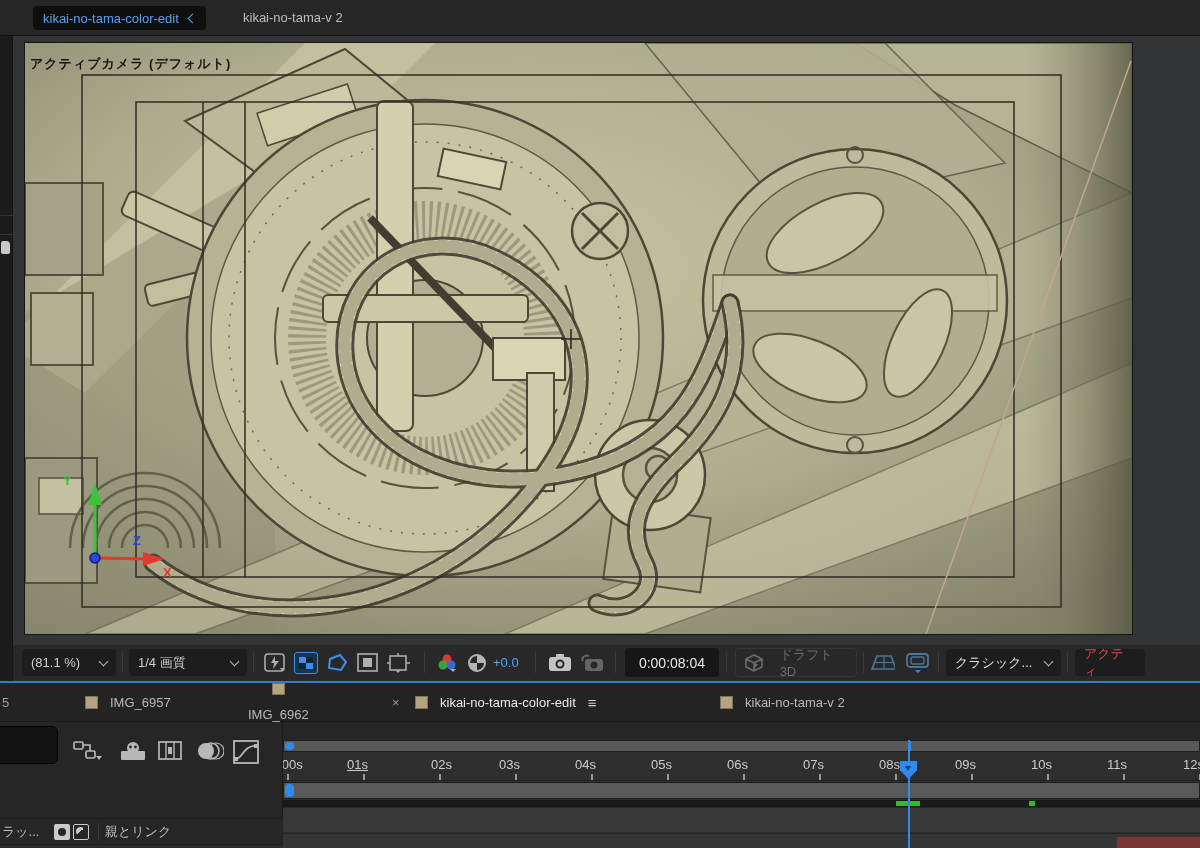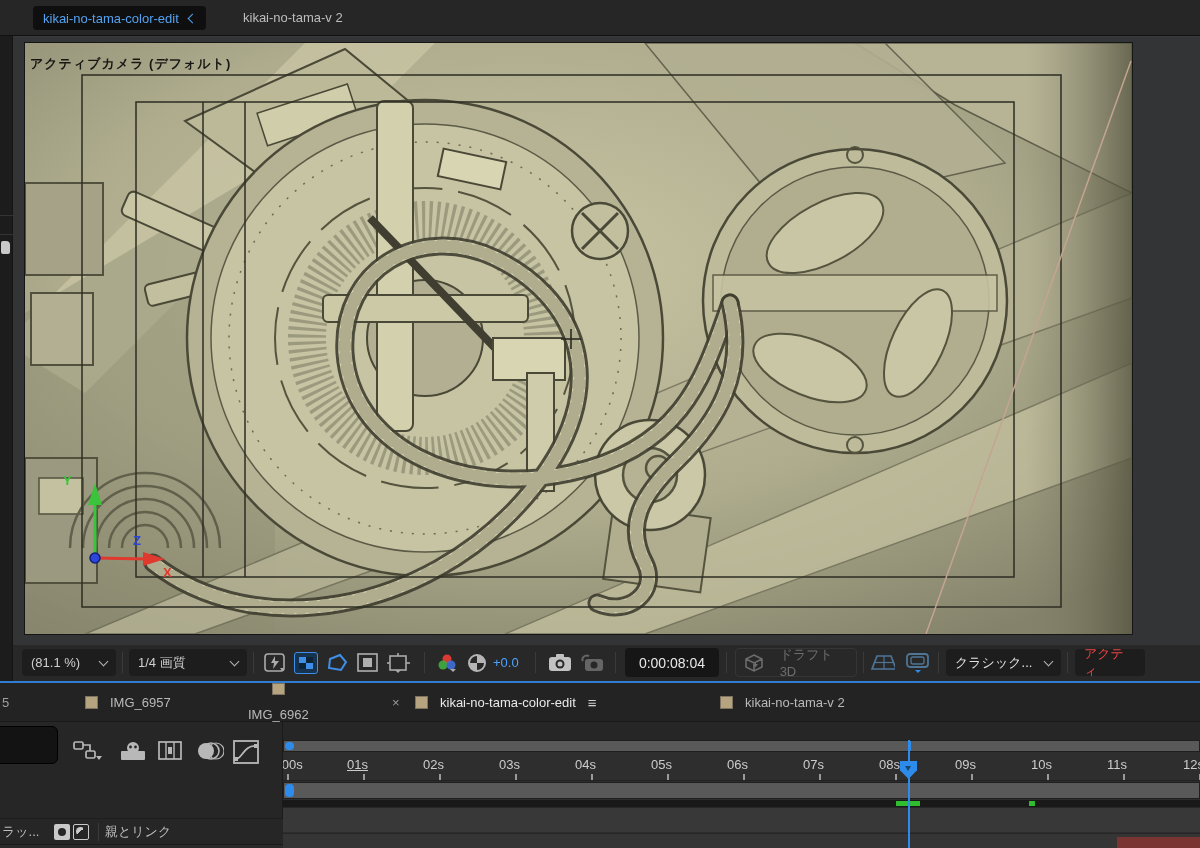--- a/index.html
+++ b/index.html
@@ -408,21 +408,21 @@
     </div>
 
     <div id="tl-right">
       <div id="tl-scroll">
         <span class="bluecap" style="left:1px;top:1px;height:8px;"></span>
         <span style="position:absolute;left:624px;top:0;width:3px;height:10px;background:#2d8ceb;"></span>
       </div>
       <div id="ruler">
         <span class="rlab" style="left:-12px;">0:00s</span>
         <span class="rlab" style="left:64px;text-decoration:underline;">01s</span>
-        <span class="rlab" style="left:140px;text-align:right;">02s</span>
+        <span class="rlab" style="left:148px;text-align:right;">02s</span>
         <span class="rlab" style="left:216px;">03s</span>
         <span class="rlab" style="left:292px;">04s</span>
         <span class="rlab" style="left:368px;">05s</span>
         <span class="rlab" style="left:444px;">06s</span>
         <span class="rlab" style="left:520px;">07s</span>
         <span class="rlab" style="left:596px;">08s</span>
         <span class="rlab" style="left:672px;">09s</span>
         <span class="rlab" style="left:748px;">10s</span>
         <span class="rlab" style="left:824px;">11s</span>
         <span class="rlab" style="left:900px;">12s</span>

